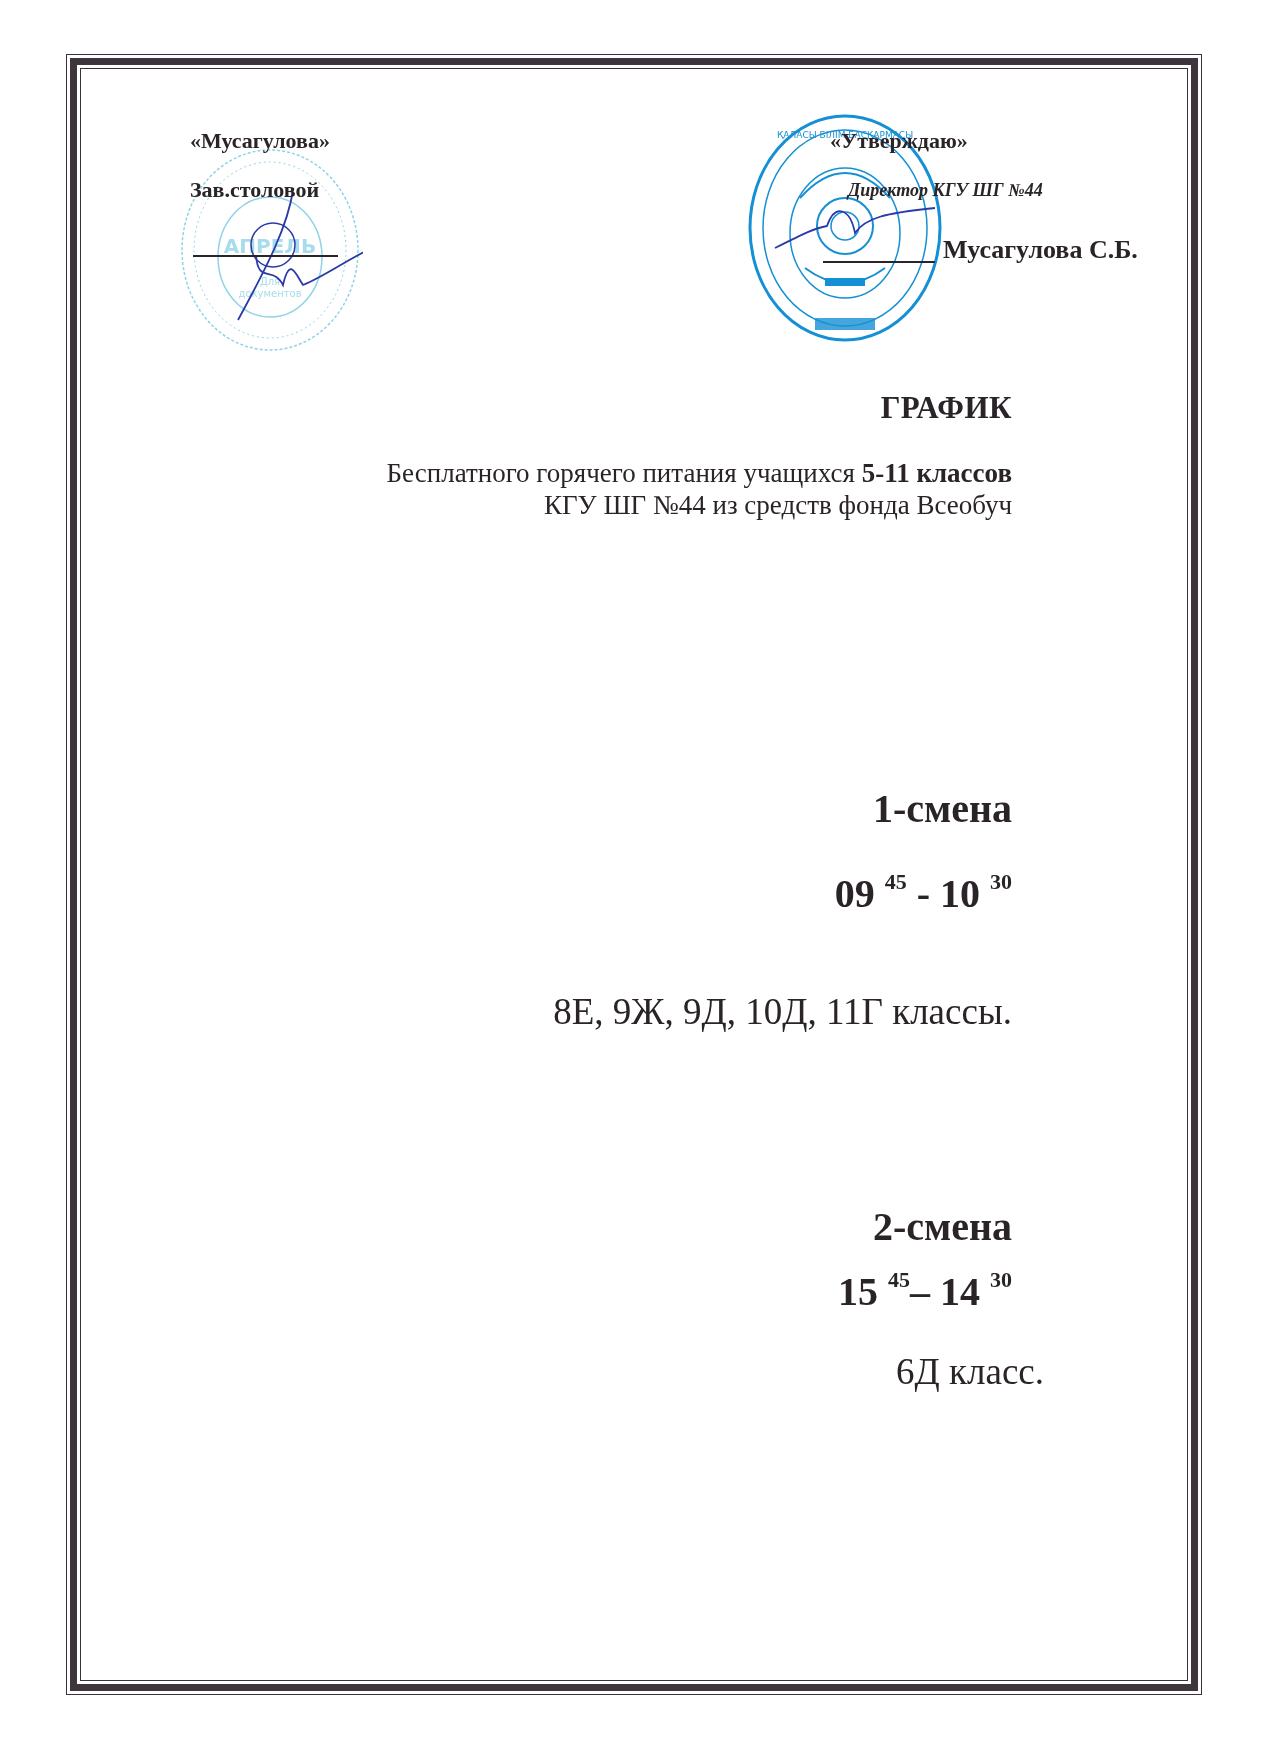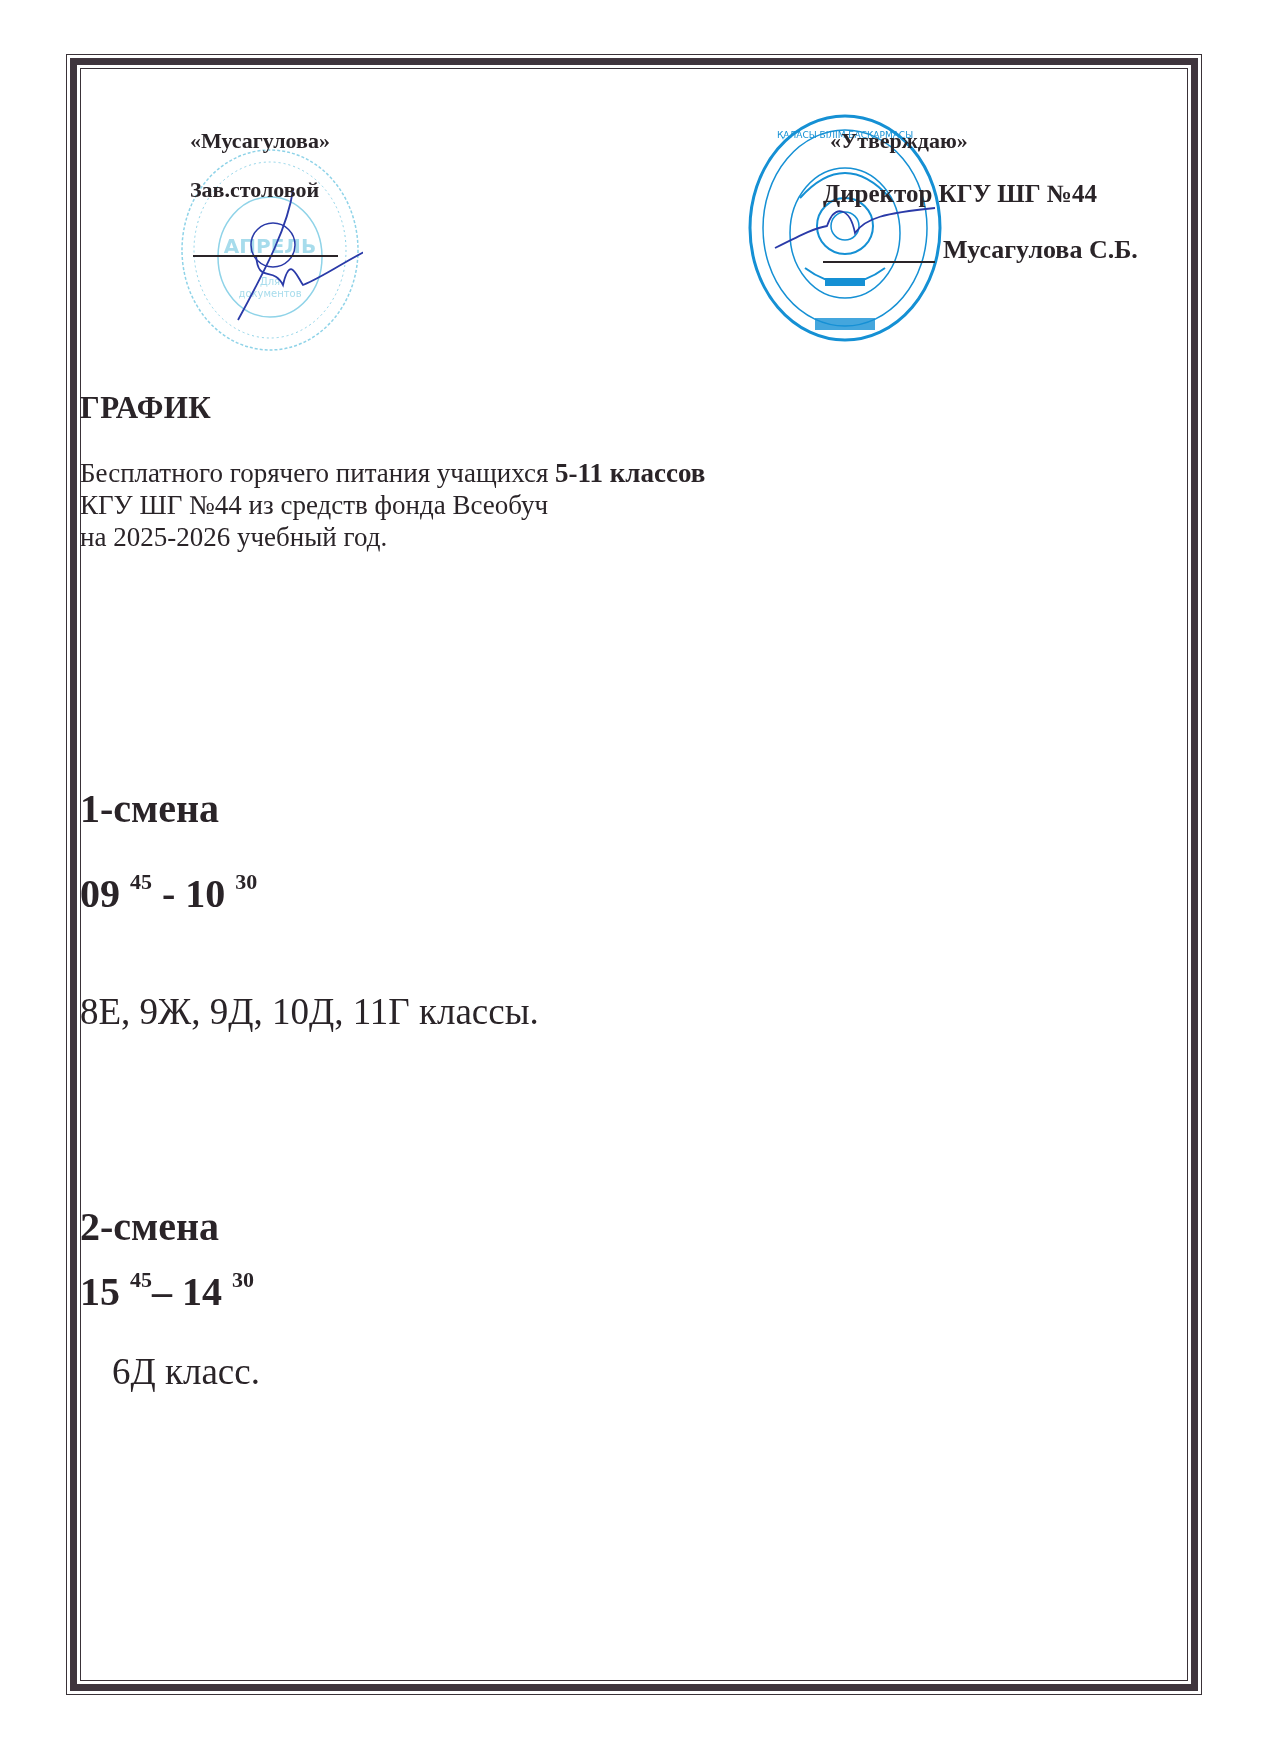--- a/index.html
+++ b/index.html
@@ -15,25 +15,25 @@
     .bold { font-weight: bold; }
 
     .stamp-left { position: absolute; left: 178px; top: 145px; width: 185px; height: 210px; }
     .stamp-right { position: absolute; left: 745px; top: 108px; width: 200px; height: 240px; }
 
     .approved-title { left: 190px; top: 128px; font-size: 22px; font-weight: bold; }
     .approved-role { left: 190px; top: 177px; font-size: 22px; font-weight: bold; }
     .approved-line { left: 193px; top: 255px; width: 145px; height: 0; border-top: 2px solid #2a2428; }
 
     .confirm-title { left: 830px; top: 128px; font-size: 22px; font-weight: bold; }
-    .confirm-role { left: 823px; top: 180px; font-size: 25px; font-weight: bold; }
+    .confirm-role { left: 848px; top: 180px; font-size: 18px; font-weight: bold; font-style: italic; }
     .confirm-line { left: 823px; top: 261px; width: 112px; height: 0; border-top: 2px solid #2a2428; }
     .confirm-name { left: 943px; top: 235px; font-size: 26px; font-weight: bold; }
 
-    .center-block { position: absolute; left: 80px; width: 932px; text-align: left; }
+    .center-block { position: absolute; left: 80px; width: 932px; text-align: right; }
     .doc-title { top: 390px; font-size: 31px; font-weight: bold; letter-spacing: 0.5px; }
     .doc-sub { top: 457px; font-size: 27px; line-height: 32px; }
 
     .shift-title { font-size: 40px; font-weight: bold; }
     .shift-time { font-size: 40px; font-weight: bold; }
     .shift-time sup { font-size: 22px; position: relative; top: -4px; }
     .shift-classes { font-size: 37px; }
 
     .s1-title { top: 785px; }
     .s1-time { top: 870px; }
@@ -82,21 +82,20 @@
 <div class="abs confirm-line"></div>
 <div class="abs confirm-name">Мусагулова С.Б.</div>
 
 <div class="center-block doc-title">ГРАФИК</div>
 
 <div class="center-block doc-sub">
   <div>
     <span>Бесплатного горячего питания учащихся </span><span class="bold">5-11 классов</span>
   </div>
   <div>КГУ ШГ №44 из средств фонда Всеобуч</div>
-  <div>на 2025-2026 учебный год.</div>
 </div>
 
 <div class="center-block shift-title s1-title">1-смена</div>
 <div class="center-block shift-time s1-time">
   <span>09</span> <sup>45</sup><span style="white-space:pre"> - </span><span>10</span> <sup>30</sup>
 </div>
 <div class="center-block shift-classes s1-classes">8Е, 9Ж, 9Д, 10Д, 11Г классы.</div>
 
 <div class="center-block shift-title s2-title">2-смена</div>
 <div class="center-block shift-time s2-time">

